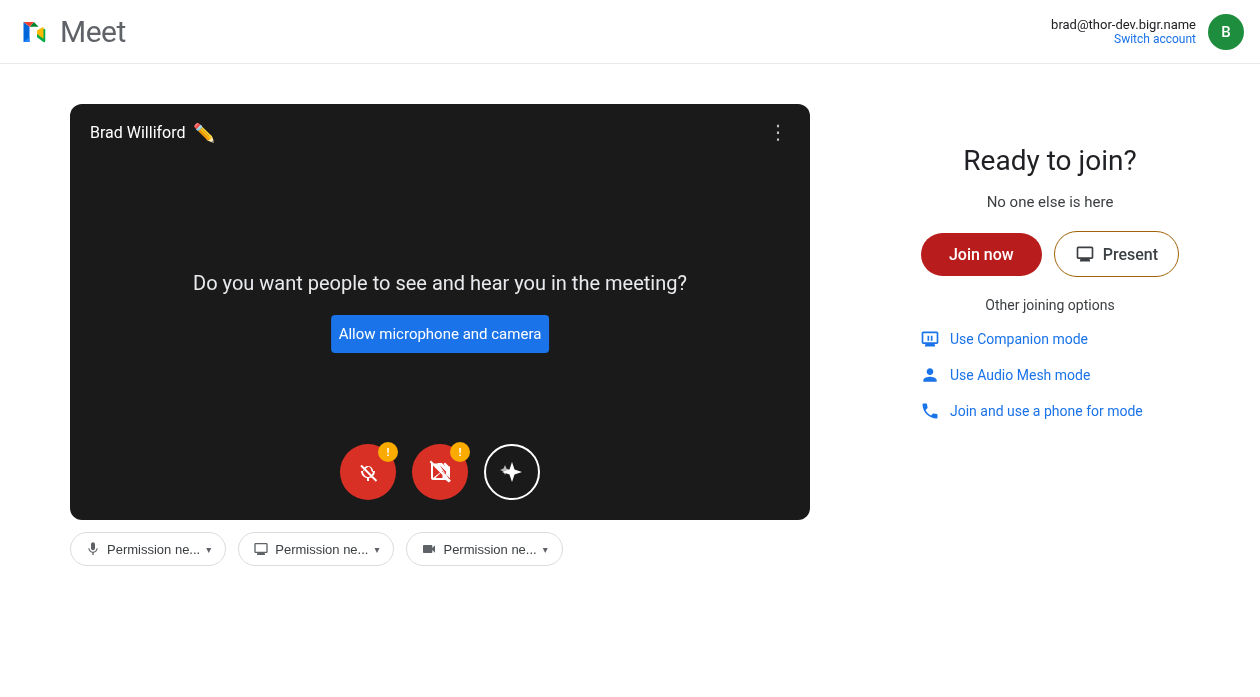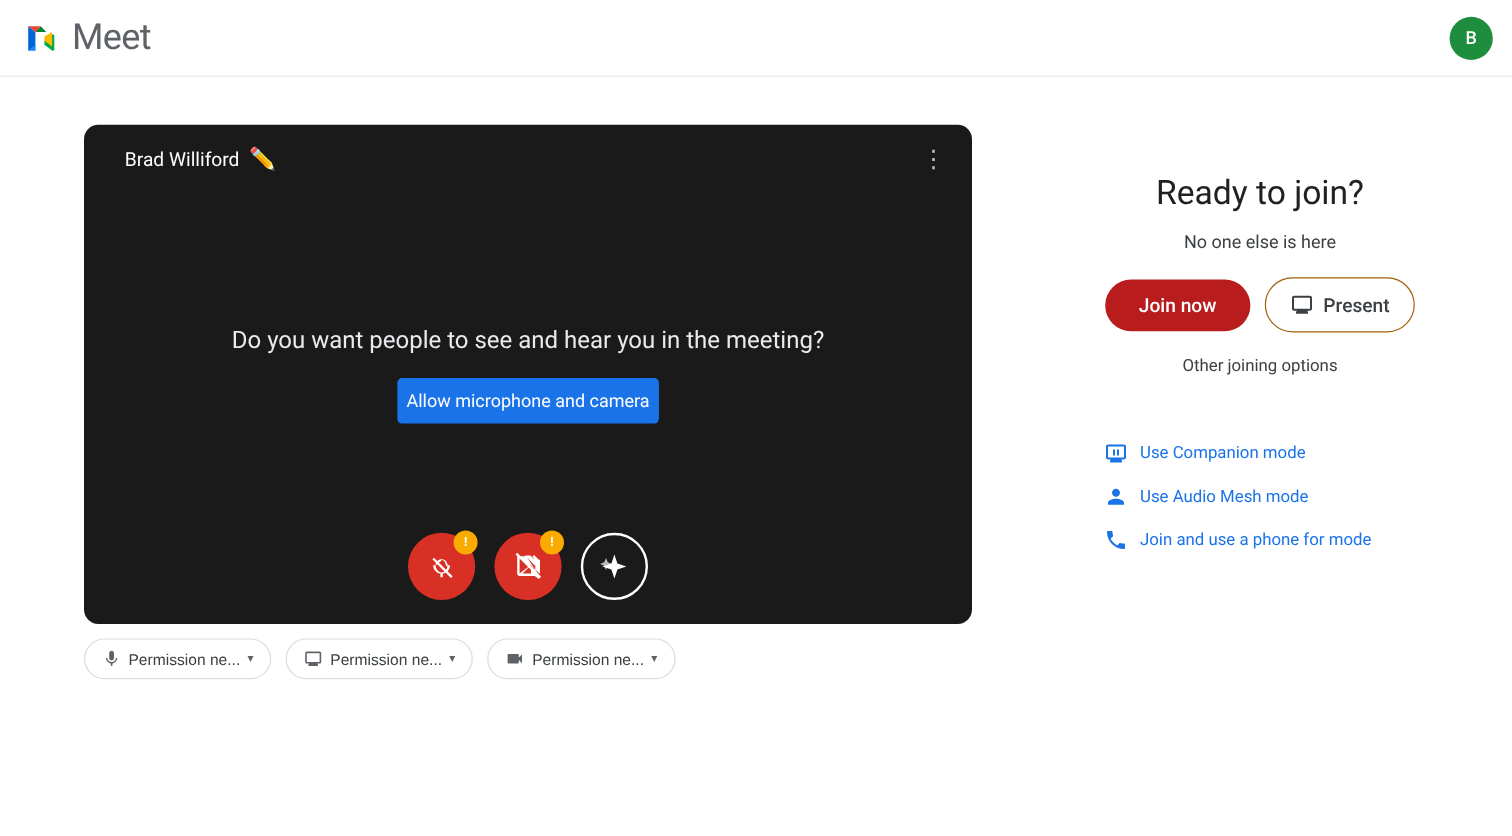--- a/index.html
+++ b/index.html
@@ -88,21 +88,21 @@
       width: 740px;
       height: 416px;
       background: #1a1a1a;
       border-radius: 12px;
       position: relative;
       overflow: hidden;
     }
     .video-header {
       position: absolute;
       top: 0;
-      left: 14px;
+      left: 0;
       right: 0;
       display: flex;
       justify-content: space-between;
       align-items: center;
       padding: 16px 20px;
     }
     .video-name {
       color: #fff;
       font-size: 16px;
       display: flex;
@@ -296,40 +296,43 @@
       height: 20px;
       fill: #1a73e8;
     }
     .options-list {
       display: flex;
       flex-direction: column;
       gap: 16px;
       width: 100%;
       align-items: flex-start;
       padding: 0 10px;
-      margin-top: 39px;
     }
   </style>
 </head>
 <body>
 
 <div class="header">
   <div class="header-left">
 
     <svg class="meet-logo" viewBox="0 0 48 48" xmlns="http://www.w3.org/2000/svg">
       <path fill="#00832d" d="M24 10.6l-6 6.4h12z"></path>
       <path fill="#0066da" d="M10 10.6v26.8h8V17z"></path>
       <path fill="#e94235" d="M10 10.6l8 6.4 6-6.4z"></path>
       <path fill="#2684fc" d="M10 37.4l8-6.4v6.4z"></path>
       <path fill="#00ac47" d="M36.6 20.1L28 26.7v4.3l8.6 6.4c.9.7 2.4.1 2.4-1V21.1c0-1.1-1.5-1.7-2.4-1z"></path>
       <path fill="#ffba00" d="M28 22v4.7l8.6 6.4V17z"></path>
     </svg>
     <span class="meet-title">Meet</span>
   </div>
   <div class="header-right">
+    <div class="account-info">
+      <div class="account-email">brad@thor-dev.bigr.name</div>
+      <div class="account-switch">Switch account</div>
+    </div>
     <div class="avatar">B</div>
   </div>
 </div>
 
 <div class="main">
 
   <div class="video-section">
     <div class="video-container">
 
       <div class="video-header">

